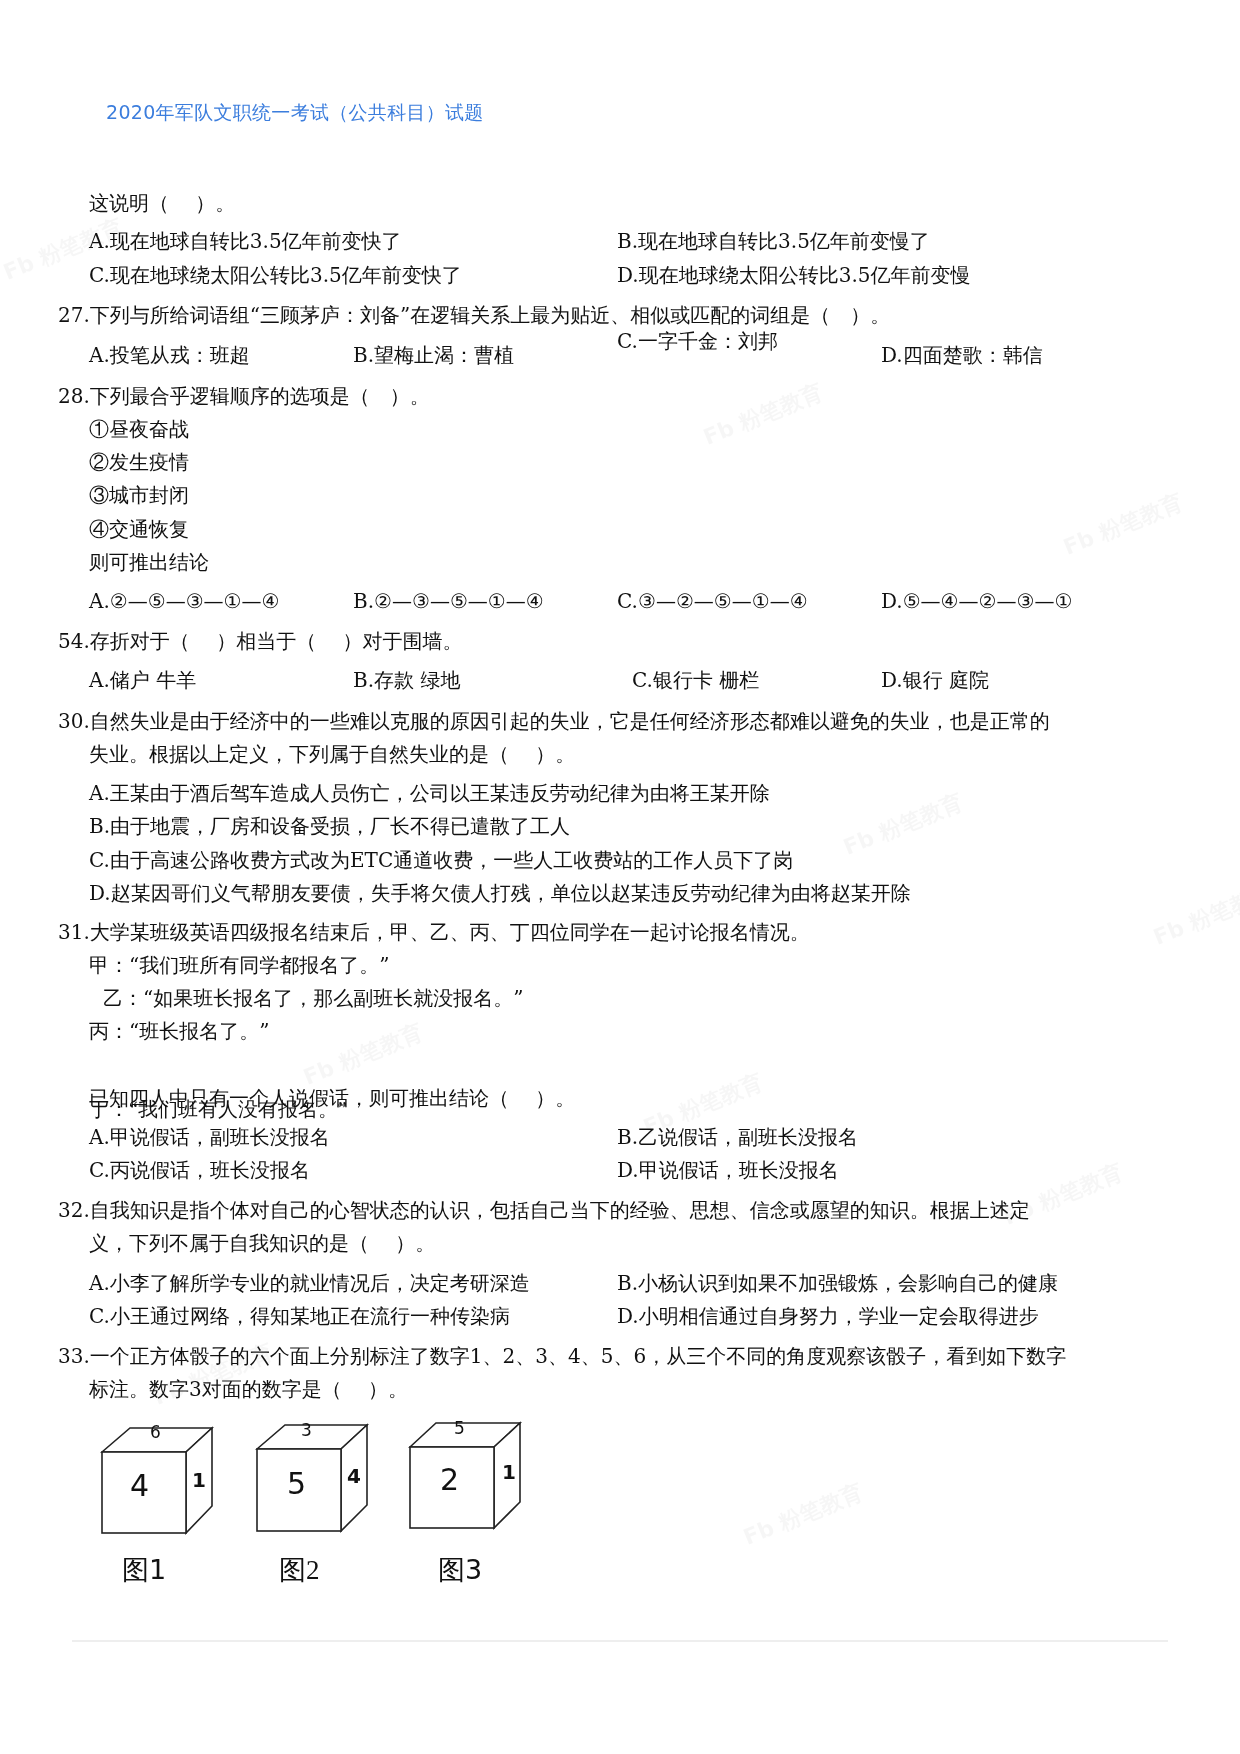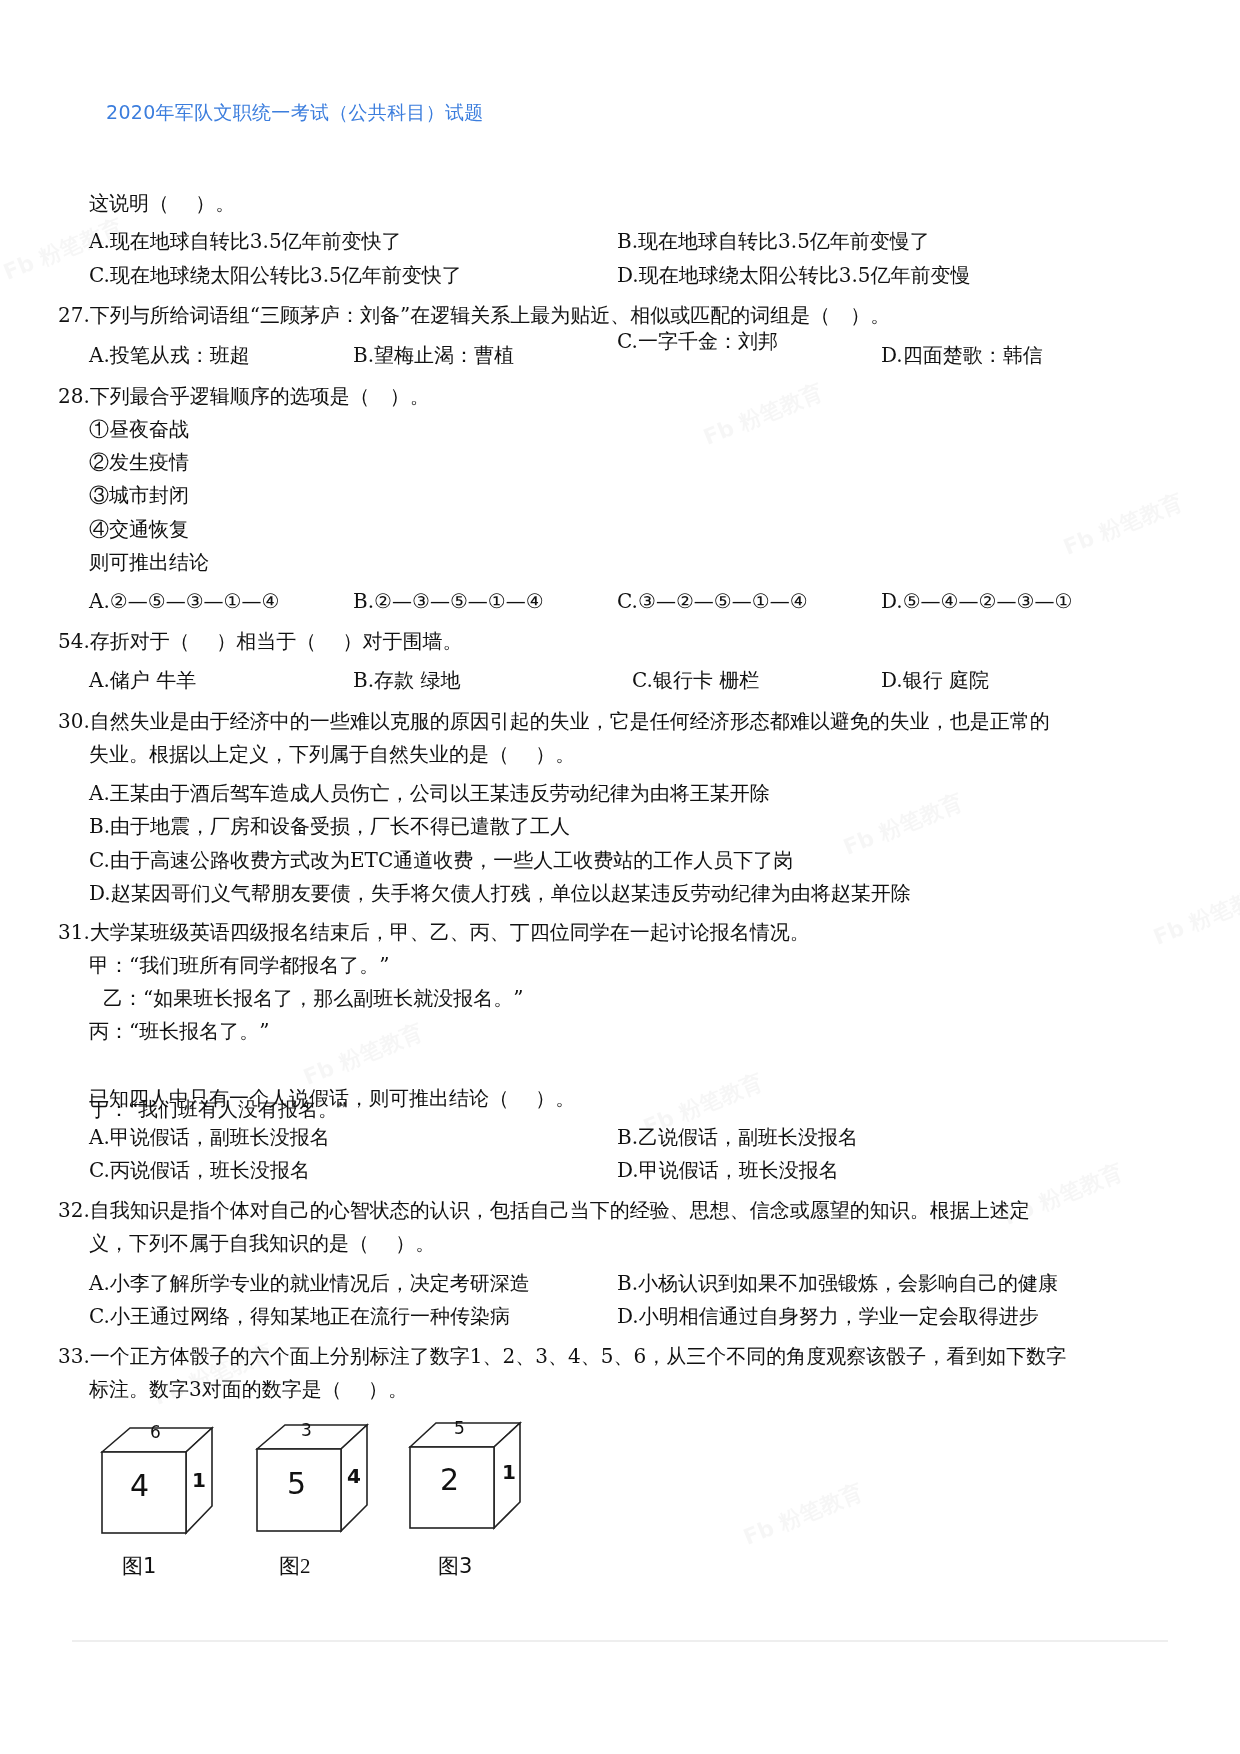--- a/index.html
+++ b/index.html
@@ -5,21 +5,21 @@
   html, body { margin: 0; padding: 0; background: #ffffff; }
   body { width: 1240px; height: 1754px; position: relative; overflow: hidden;
          font-family: "DejaVu Serif", "Liberation Serif", serif; color: #111; }
   .page-title { position: absolute; left: 106px; top: 100px; font-family: "DejaVu Sans", "Liberation Sans", sans-serif;
                 font-size: 19px; color: #3b7ddd; letter-spacing: 0.3px; }
   .line { position: absolute; font-size: 20px; white-space: nowrap; line-height: 26px; }
   .opt { position: absolute; font-size: 20px; white-space: nowrap; line-height: 26px; }
   .watermark { position: absolute; font-family: "DejaVu Sans", sans-serif; font-weight: bold; font-size: 22px;
                color: rgba(0,0,0,0.035); transform: rotate(-22deg); white-space: nowrap; pointer-events: none; }
   .fig-row { position: absolute; left: 100px; top: 1420px; width: 440px; height: 160px; }
-  .fig-label { position: absolute; font-family: "DejaVu Sans", sans-serif; font-size: 21px; color: #111; }
+  .fig-label { position: absolute; font-family: "DejaVu Sans", sans-serif; font-size: 27px; color: #111; }
   .footer-rule { position: absolute; left: 72px; top: 1640px; width: 1096px; height: 2px; background: #eeeeee; }
 </style>
 </head>
 <body>
 
 <div class="watermark" style="left:0px;top:235px;">Fb 粉笔教育</div>
 <div class="watermark" style="left:700px;top:400px;">Fb 粉笔教育</div>
 <div class="watermark" style="left:1060px;top:510px;">Fb 粉笔教育</div>
 <div class="watermark" style="left:840px;top:810px;">Fb 粉笔教育</div>
 <div class="watermark" style="left:1150px;top:900px;">Fb 粉笔教育</div>

